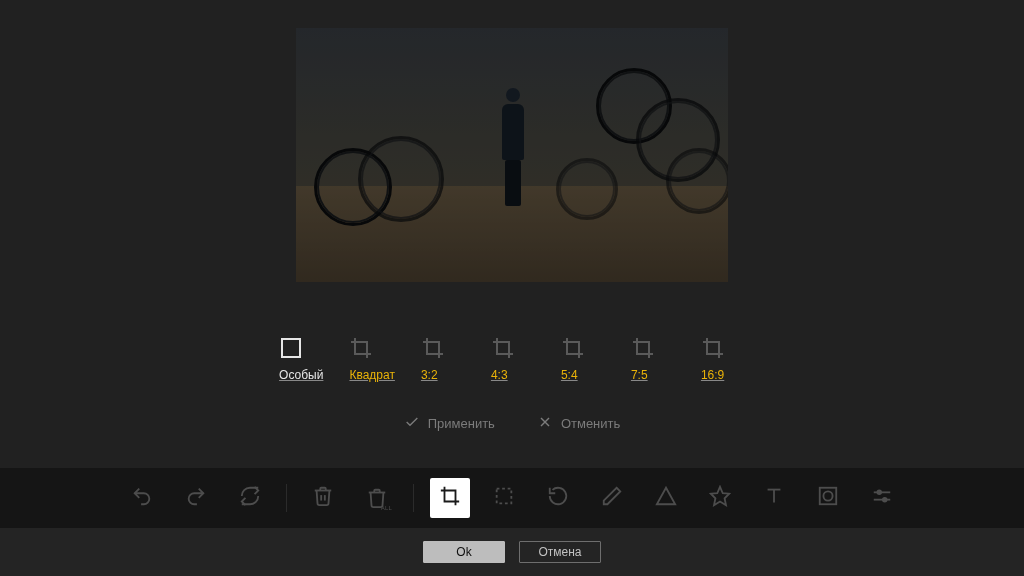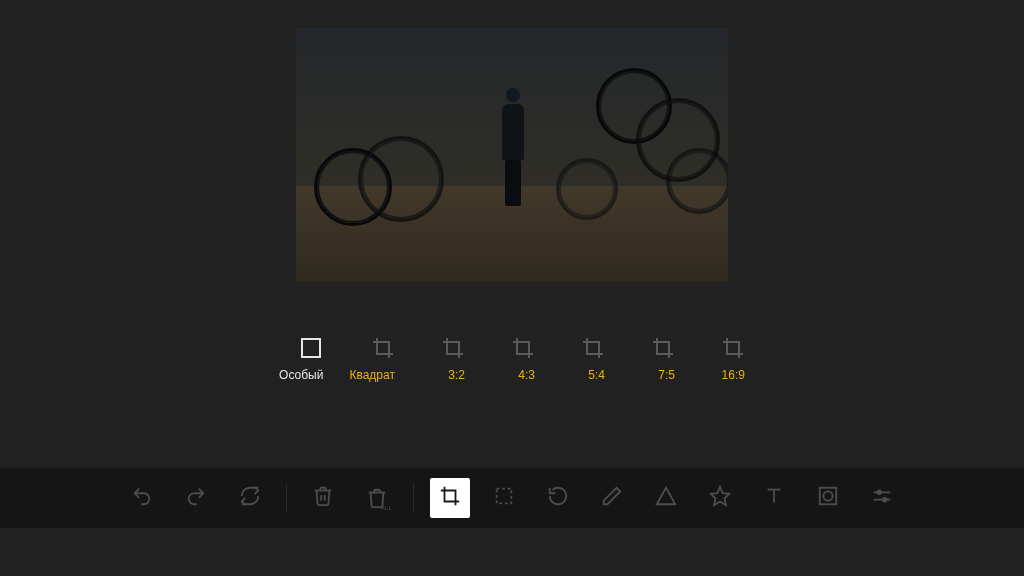--- a/index.html
+++ b/index.html
@@ -58,24 +58,25 @@
     position: absolute;
     left: 0; right: 0;
     top: 336px;
     display: flex;
     justify-content: center;
     gap: 26px;
   }
   .ratio-item {
     display: flex;
     flex-direction: column;
-    align-items: flex-end;
+    align-items: flex-start;
     gap: 8px;
     cursor: pointer;
     min-width: 44px;
+    text-decoration: underline;
   }
   .ratio-icon {
     width: 24px; height: 24px;
     display: flex; align-items: center; justify-content: center;
     color: #5a5a5a;
   }
   .ratio-item.active .ratio-icon { color: #e6e6e6; }
   .ratio-item.active .ratio-label { color: #e6e6e6; }
   .ratio-label { font-size: 12px; color: #eab308; text-align:center; }
 
@@ -239,20 +240,39 @@
       <span class="ratio-icon">
         <svg viewBox="0 0 24 24" fill="none" stroke="currentColor" stroke-width="2">
             <path d="M6 2v16h16"></path>
             <path d="M18 22V6H2"></path>
           </svg>
       </span>
       <span class="ratio-label">16:9</span>
     </div>
   </div>
 
+  <div class="apply-row">
+    <div class="apply-btn">
+      <span>
+        <svg viewBox="0 0 24 24" fill="none" stroke="currentColor" stroke-width="2">
+            <polyline points="20 6 9 17 4 12"></polyline>
+          </svg>
+      </span>
+      <span>Применить</span>
+    </div>
+    <div class="apply-btn">
+      <span>
+        <svg viewBox="0 0 24 24" fill="none" stroke="currentColor" stroke-width="2">
+            <line x1="18" y1="6" x2="6" y2="18"></line>
+            <line x1="6" y1="6" x2="18" y2="18"></line>
+          </svg>
+      </span>
+      <span>Отменить</span>
+    </div>
+  </div>
 
   <div class="toolbar">
     <div class="tool">
       <span><svg viewBox="0 0 24 24" fill="none" stroke="currentColor" stroke-width="2">
             <path d="M9 14L4 9l5-5"></path>
             <path d="M4 9h10a6 6 0 0 1 0 12h-3"></path>
           </svg></span>
     </div>
     <div class="tool">
       <span><svg viewBox="0 0 24 24" fill="none" stroke="currentColor" stroke-width="2">
@@ -336,14 +356,22 @@
     <div class="tool">
       <span><svg viewBox="0 0 24 24" fill="none" stroke="currentColor" stroke-width="2">
             <line x1="3" y1="8" x2="21" y2="8"></line>
             <circle cx="9" cy="8" r="2" fill="currentColor"></circle>
             <line x1="3" y1="16" x2="21" y2="16"></line>
             <circle cx="15" cy="16" r="2" fill="currentColor"></circle>
           </svg></span>
     </div>
   </div>
 
+  <div class="footer">
+    <div class="btn-primary">
+      <span>Ok</span>
+    </div>
+    <div class="btn-secondary">
+      <span>Отмена</span>
+    </div>
+  </div>
 
 </div>
 
 </body></html>

